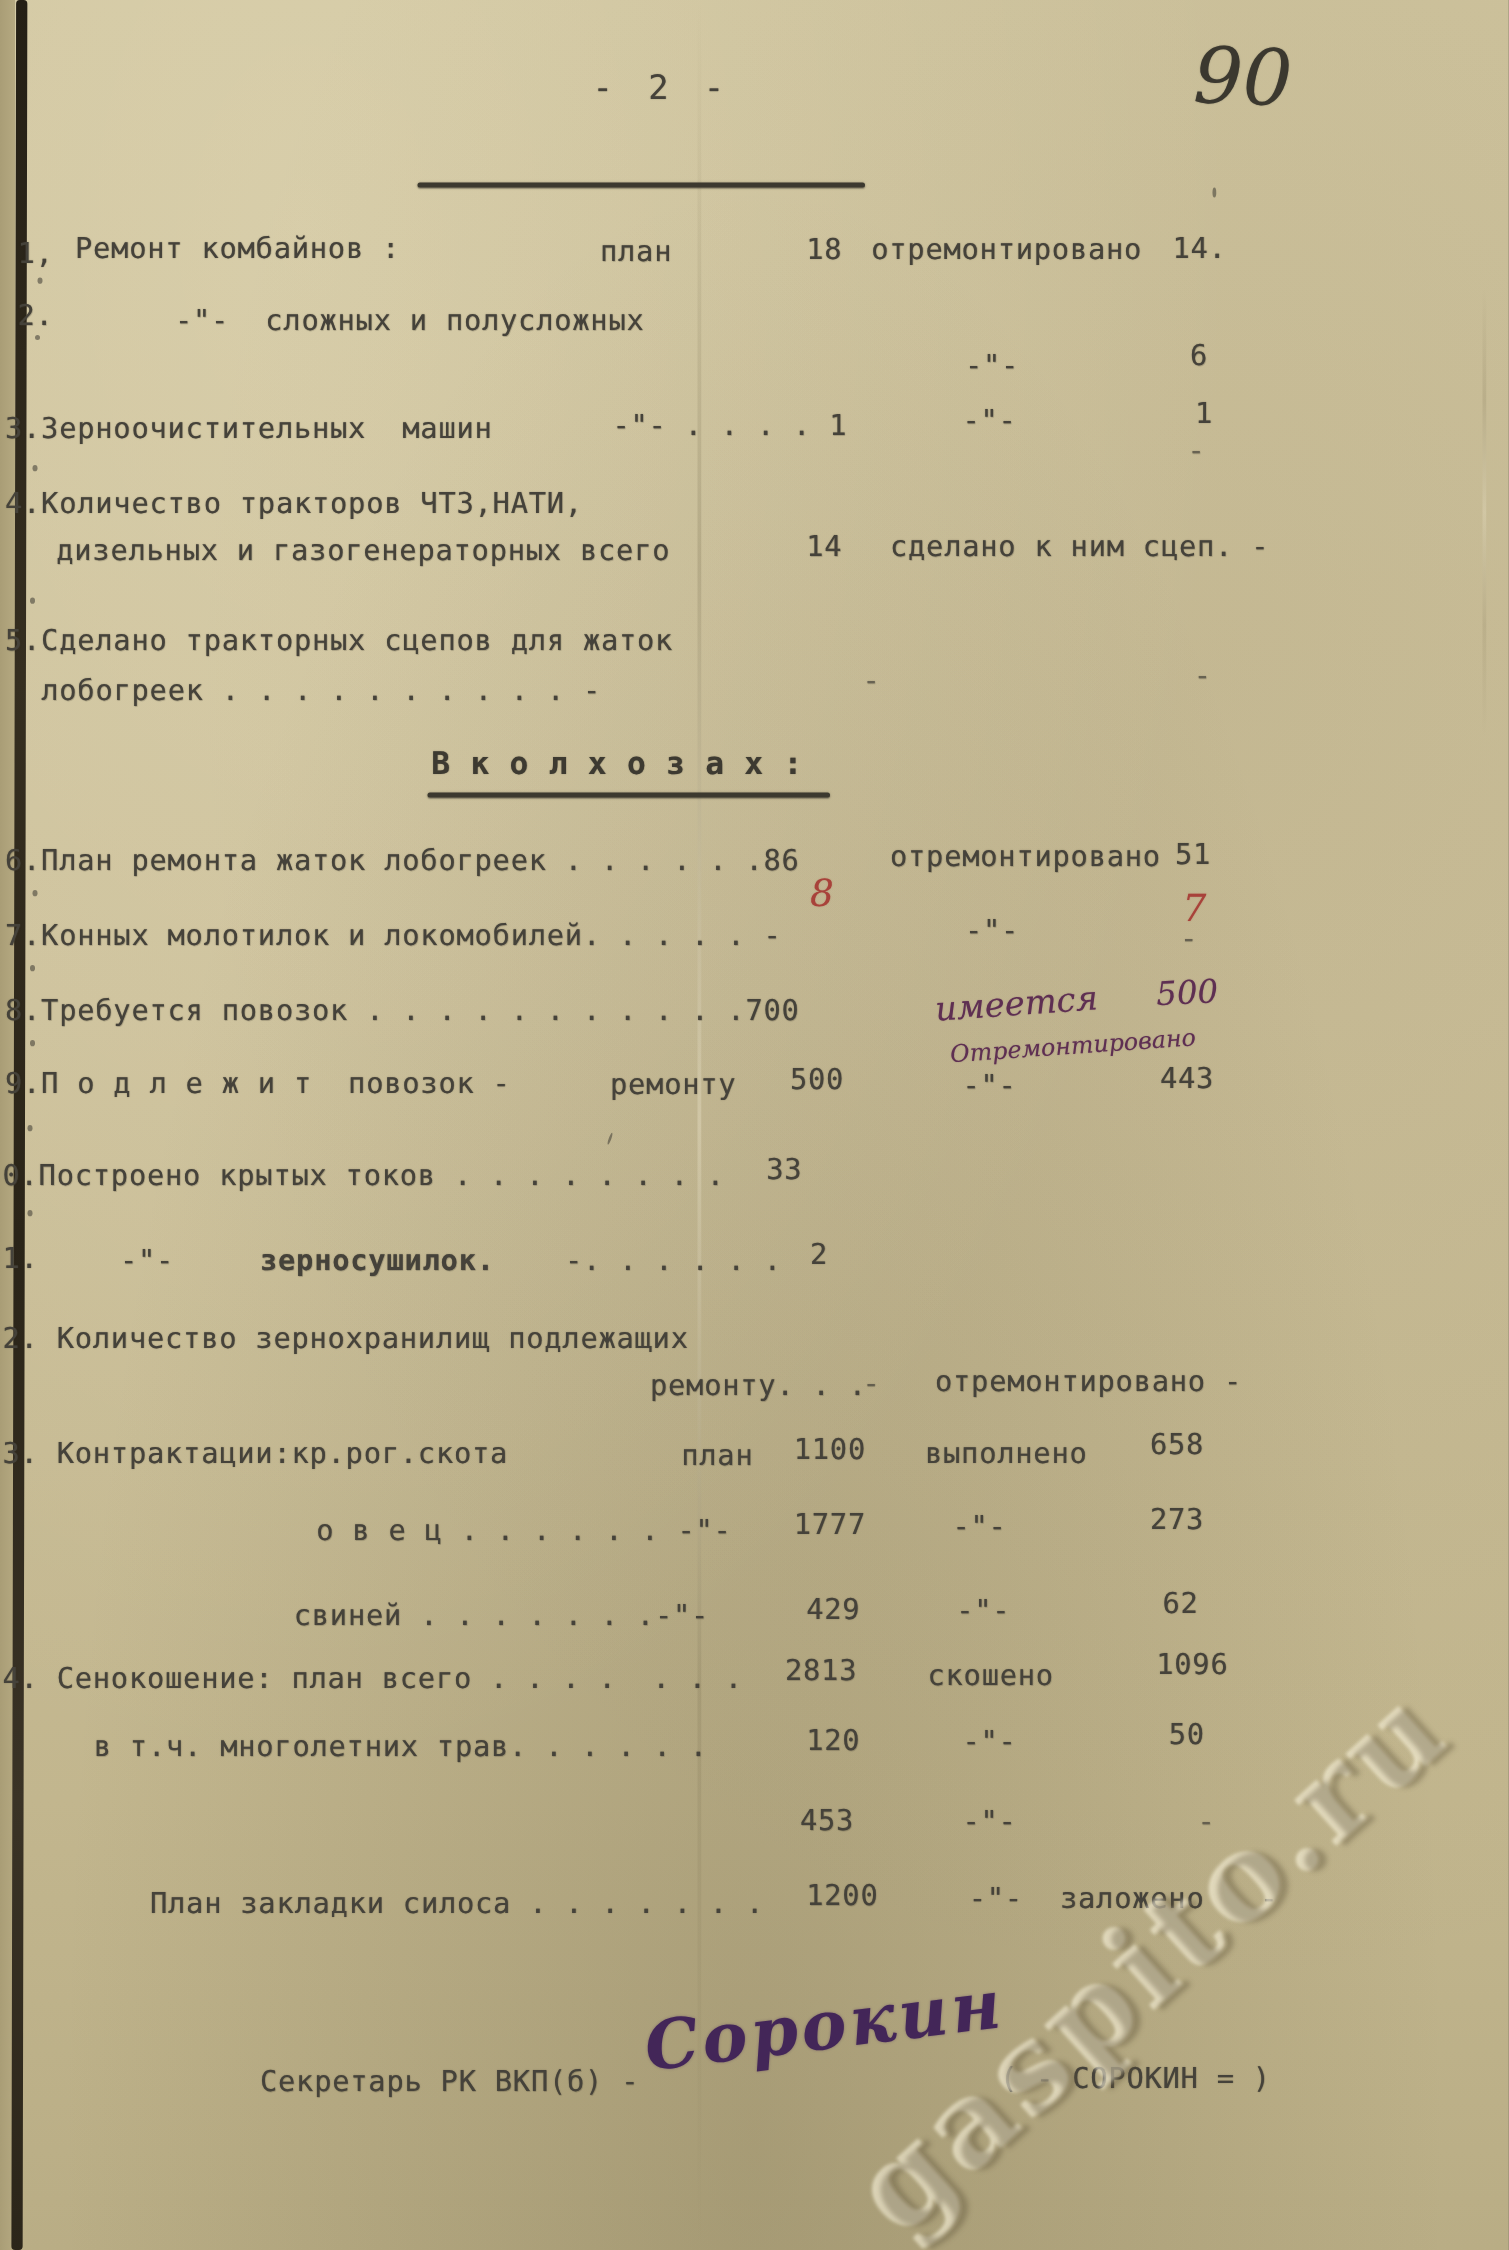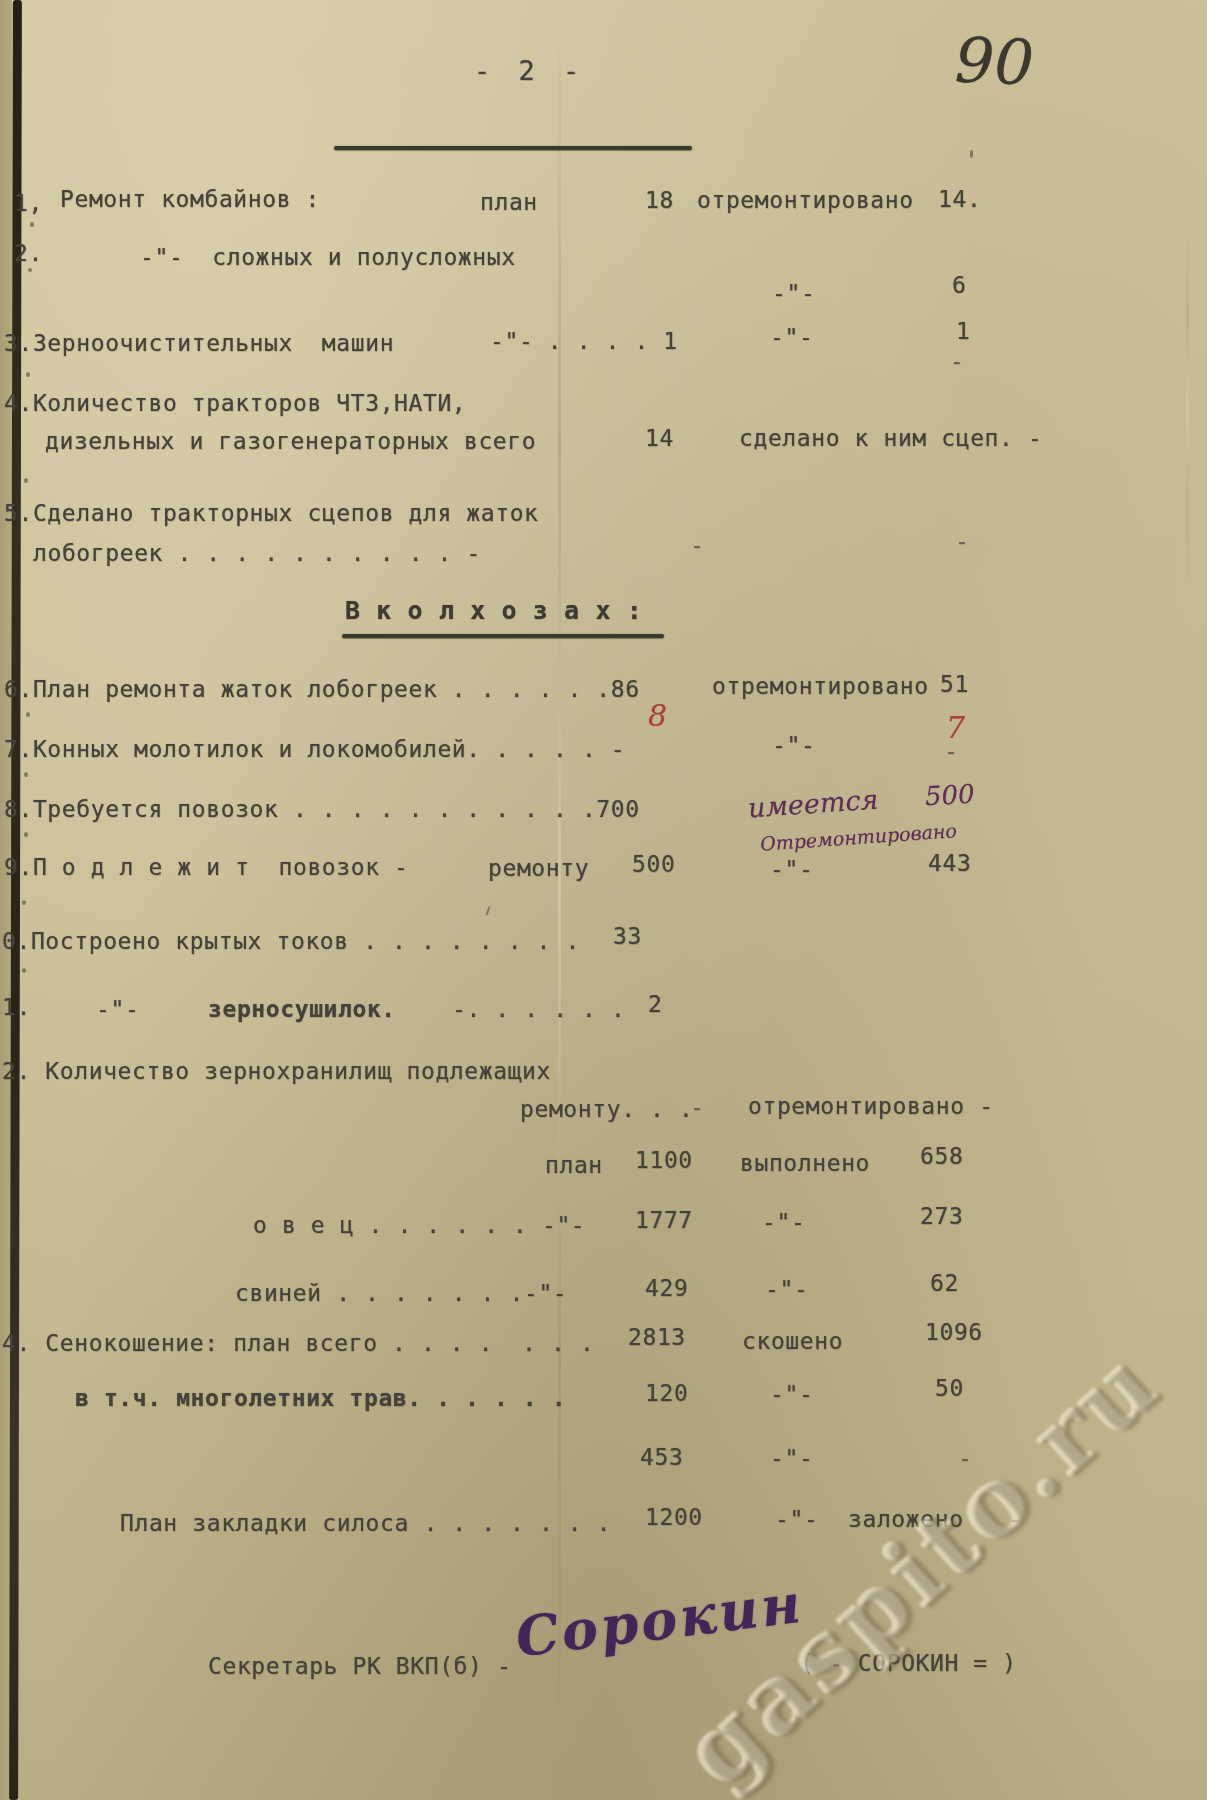--- a/index.html
+++ b/index.html
@@ -74,21 +74,21 @@
 
   <span class="frag tw" style="left:4px;top:330px;">3.Зерноочистительных  машин</span>
   <span class="frag tw" style="left:490px;top:328px;">-"- . . . . 1</span>
   <span class="frag tw" style="left:770px;top:324px;">-"-</span>
   <span class="frag tw" style="left:956px;top:318px;">1</span>
   <span class="frag tw faint" style="left:950px;top:348px;">-</span>
 
   <span class="frag tw" style="left:4px;top:390px;">4.Количество тракторов ЧТЗ,НАТИ,</span>
   <span class="frag tw" style="left:45px;top:428px;">дизельных и газогенераторных всего</span>
   <span class="frag tw" style="left:645px;top:425px;">14</span>
-  <span class="frag tw" style="left:712px;top:425px;margin-left:27px;">сделано к ним сцеп. -</span>
+  <span class="frag tw" style="left:712px;top:425px;">сделано к ним сцеп. -</span>
 
   <span class="frag tw" style="left:4px;top:500px;">5.Сделано тракторных сцепов для жаток</span>
   <span class="frag tw" style="left:33px;top:540px;">лобогреек . . . . . . . . . . -</span>
   <span class="frag tw faint" style="left:690px;top:532px;">-</span>
   <span class="frag tw faint" style="left:955px;top:528px;">-</span>
 
   <span class="frag tw tw-b" style="left:345px;top:596px;font-size:25px;color:#3d3a31;">В к о л х о з а х :</span>
   <div class="rule" style="left:342px;top:634px;width:322px;"></div>
 
   <span class="frag tw" style="left:4px;top:676px;">6.План ремонта жаток лобогреек . . . . . .86</span>
@@ -119,41 +119,42 @@
   <span class="frag tw" style="left:96px;top:996px;">-"-</span>
   <span class="frag tw" style="left:208px;top:996px;font-weight:bold;">зерносушилок.</span>
   <span class="frag tw" style="left:452px;top:996px;">-. . . . . .</span>
   <span class="frag tw" style="left:648px;top:991px;">2</span>
 
   <span class="frag tw" style="left:2px;top:1058px;">2. Количество зернохранилищ подлежащих</span>
   <span class="frag tw" style="left:520px;top:1096px;">ремонту. . .</span>
   <span class="frag tw faint" style="left:690px;top:1094px;">-</span>
   <span class="frag tw" style="left:748px;top:1093px;">отремонтировано -</span>
 
+  <span class="frag tw" style="left:2px;top:1150px;">3. Контрактации:кр.рог.скота</span>
   <span class="frag tw" style="left:545px;top:1152px;">план</span>
   <span class="frag tw" style="left:635px;top:1147px;">1100</span>
   <span class="frag tw" style="left:740px;top:1150px;">выполнено</span>
   <span class="frag tw" style="left:920px;top:1143px;">658</span>
 
   <span class="frag tw" style="left:253px;top:1212px;">о в е ц . . . . . . -"-</span>
   <span class="frag tw" style="left:635px;top:1207px;">1777</span>
   <span class="frag tw" style="left:762px;top:1209px;">-"-</span>
   <span class="frag tw" style="left:920px;top:1203px;">273</span>
 
   <span class="frag tw" style="left:235px;top:1280px;">свиней . . . . . . .-"-</span>
   <span class="frag tw" style="left:645px;top:1275px;">429</span>
   <span class="frag tw" style="left:765px;top:1276px;">-"-</span>
   <span class="frag tw" style="left:930px;top:1270px;">62</span>
 
   <span class="frag tw" style="left:2px;top:1330px;">4. Сенокошение: план всего . . . .  . . .</span>
   <span class="frag tw" style="left:628px;top:1324px;">2813</span>
   <span class="frag tw" style="left:742px;top:1328px;">скошено</span>
   <span class="frag tw" style="left:925px;top:1319px;">1096</span>
 
-  <span class="frag tw" style="left:75px;top:1385px;font-weight:bold;">в т.ч. многолетних трав. . . . . .</span>
+  <span class="frag tw" style="left:75px;top:1385px;">в т.ч. многолетних трав. . . . . .</span>
   <span class="frag tw" style="left:645px;top:1380px;">120</span>
   <span class="frag tw" style="left:770px;top:1381px;">-"-</span>
   <span class="frag tw" style="left:935px;top:1375px;">50</span>
 
   <span class="frag tw" style="left:640px;top:1444px;">453</span>
   <span class="frag tw" style="left:770px;top:1445px;">-"-</span>
   <span class="frag tw faint" style="left:958px;top:1445px;">-</span>
 
   <span class="frag tw" style="left:120px;top:1510px;">План закладки силоса . . . . . . .</span>
   <span class="frag tw" style="left:645px;top:1504px;">1200</span>

